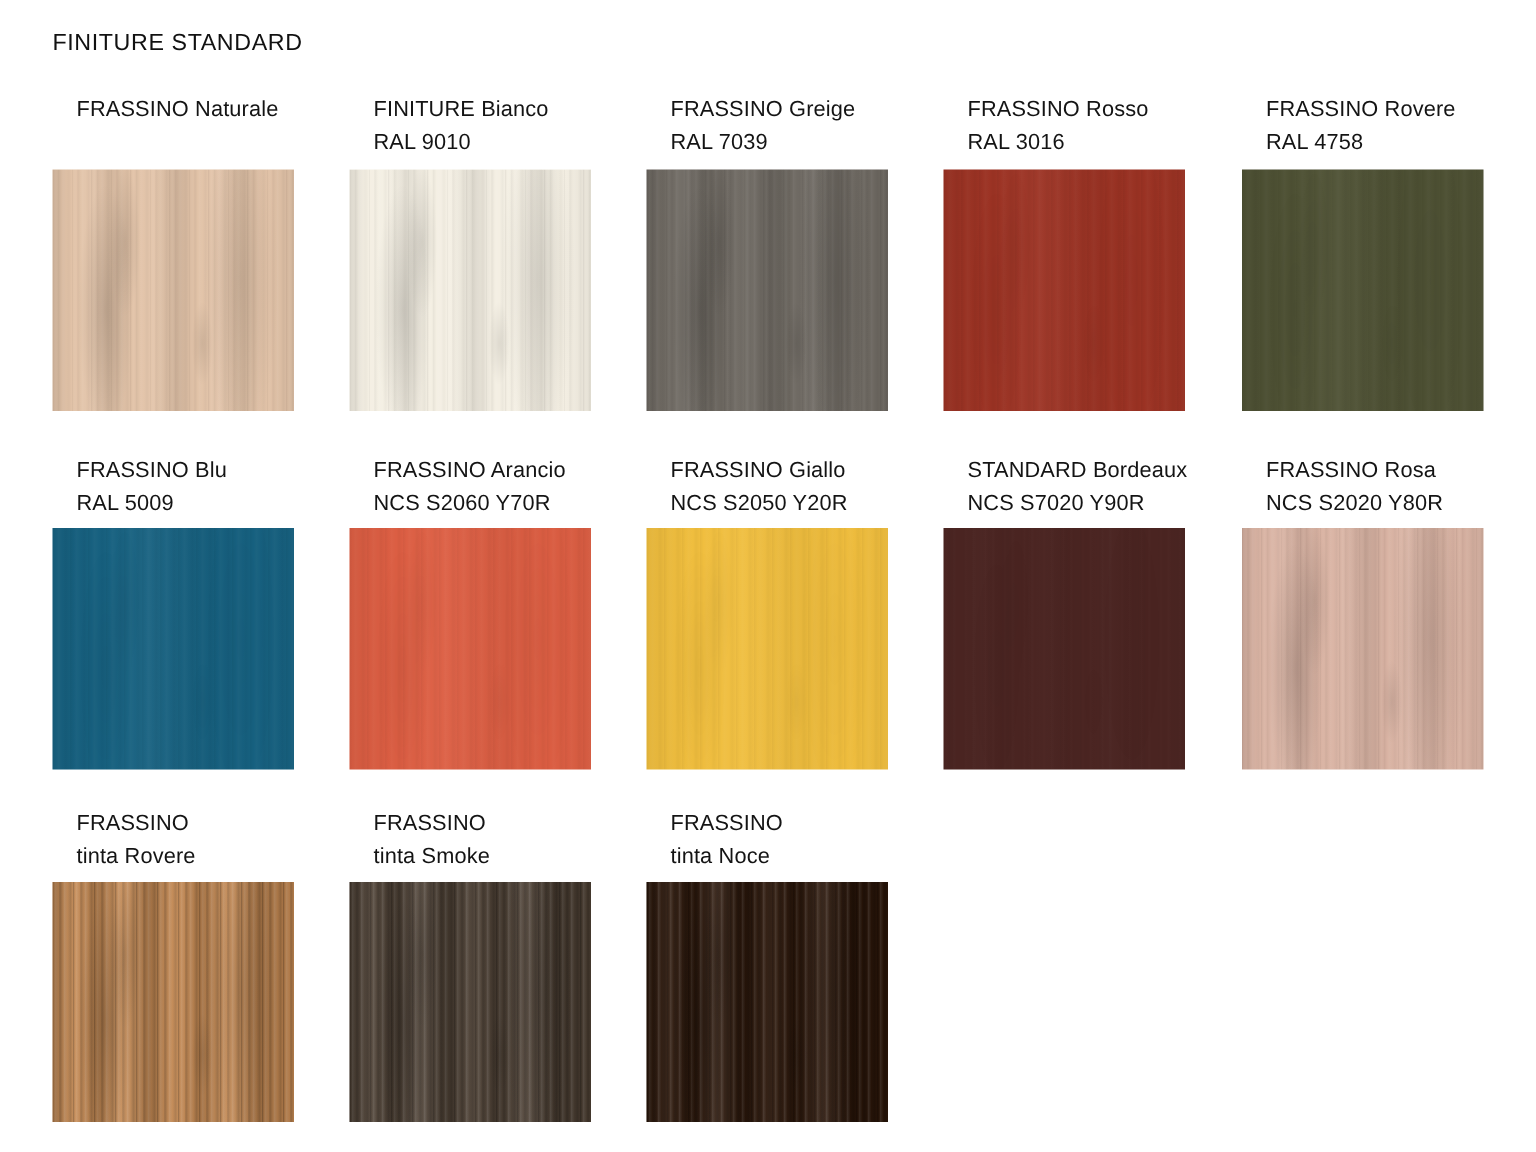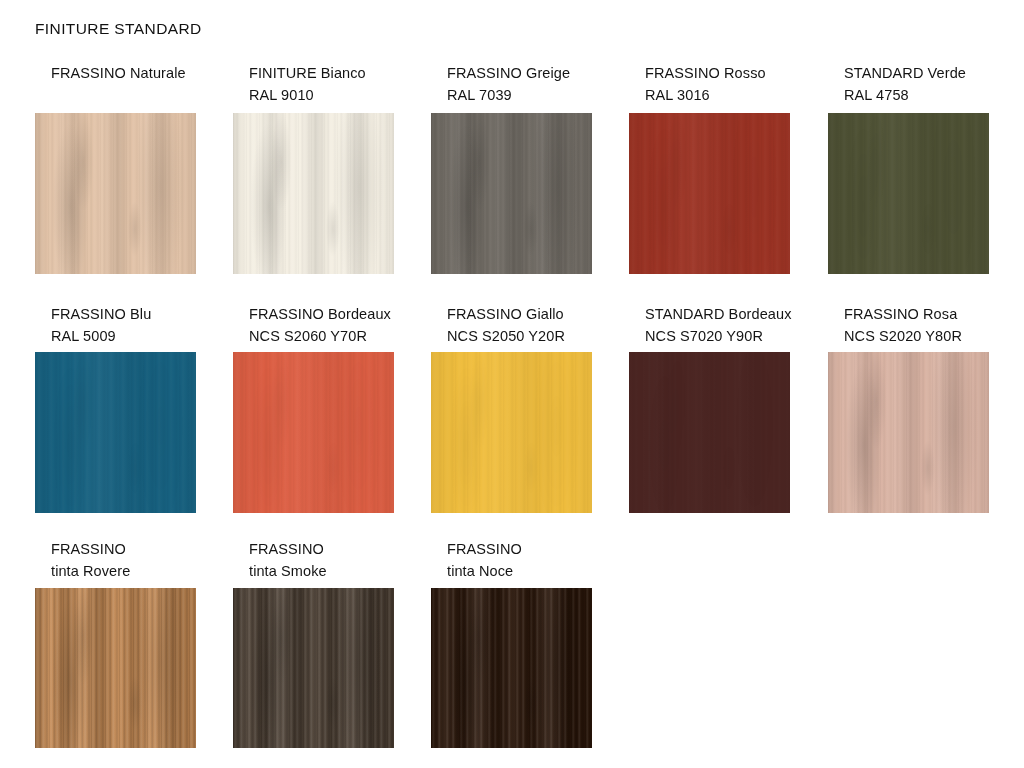--- a/index.html
+++ b/index.html
@@ -224,21 +224,21 @@
         <div class="swatch" style="top: 51px; left: 0px; width: 161px; height: 161px; background: rgb(156, 51, 36);">
           <div class="grain flat">
             <div class="fine"></div>
             <div class="band"></div>
             <div class="figure"></div>
           </div>
         </div>
       </div>
       <div class="swatch-cell" style="left: 828px; top: 62px;">
         <div class="swatch-label">
-          <span class="l1">STANDARD Verde</span>
+          <span class="l1">FRASSINO Rovere</span>
           <span class="l2">RAL 4758</span>
         </div>
         <div class="swatch" style="top: 51px; left: 0px; width: 161px; height: 161px; background: rgb(78, 81, 52);">
           <div class="grain flat">
             <div class="fine"></div>
             <div class="band"></div>
             <div class="figure"></div>
           </div>
         </div>
       </div>
@@ -250,21 +250,21 @@
         <div class="swatch" style="top: 49px; left: 0px; width: 161px; height: 161px; background: rgb(23, 97, 128);">
           <div class="grain flat">
             <div class="fine"></div>
             <div class="band"></div>
             <div class="figure"></div>
           </div>
         </div>
       </div>
       <div class="swatch-cell" style="left: 233px; top: 303px;">
         <div class="swatch-label">
-          <span class="l1">FRASSINO Bordeaux</span>
+          <span class="l1">FRASSINO Arancio</span>
           <span class="l2">NCS S2060 Y70R</span>
         </div>
         <div class="swatch" style="top: 49px; left: 0px; width: 161px; height: 161px; background: rgb(220, 94, 67);">
           <div class="grain flat">
             <div class="fine"></div>
             <div class="band"></div>
             <div class="figure"></div>
           </div>
         </div>
       </div>

